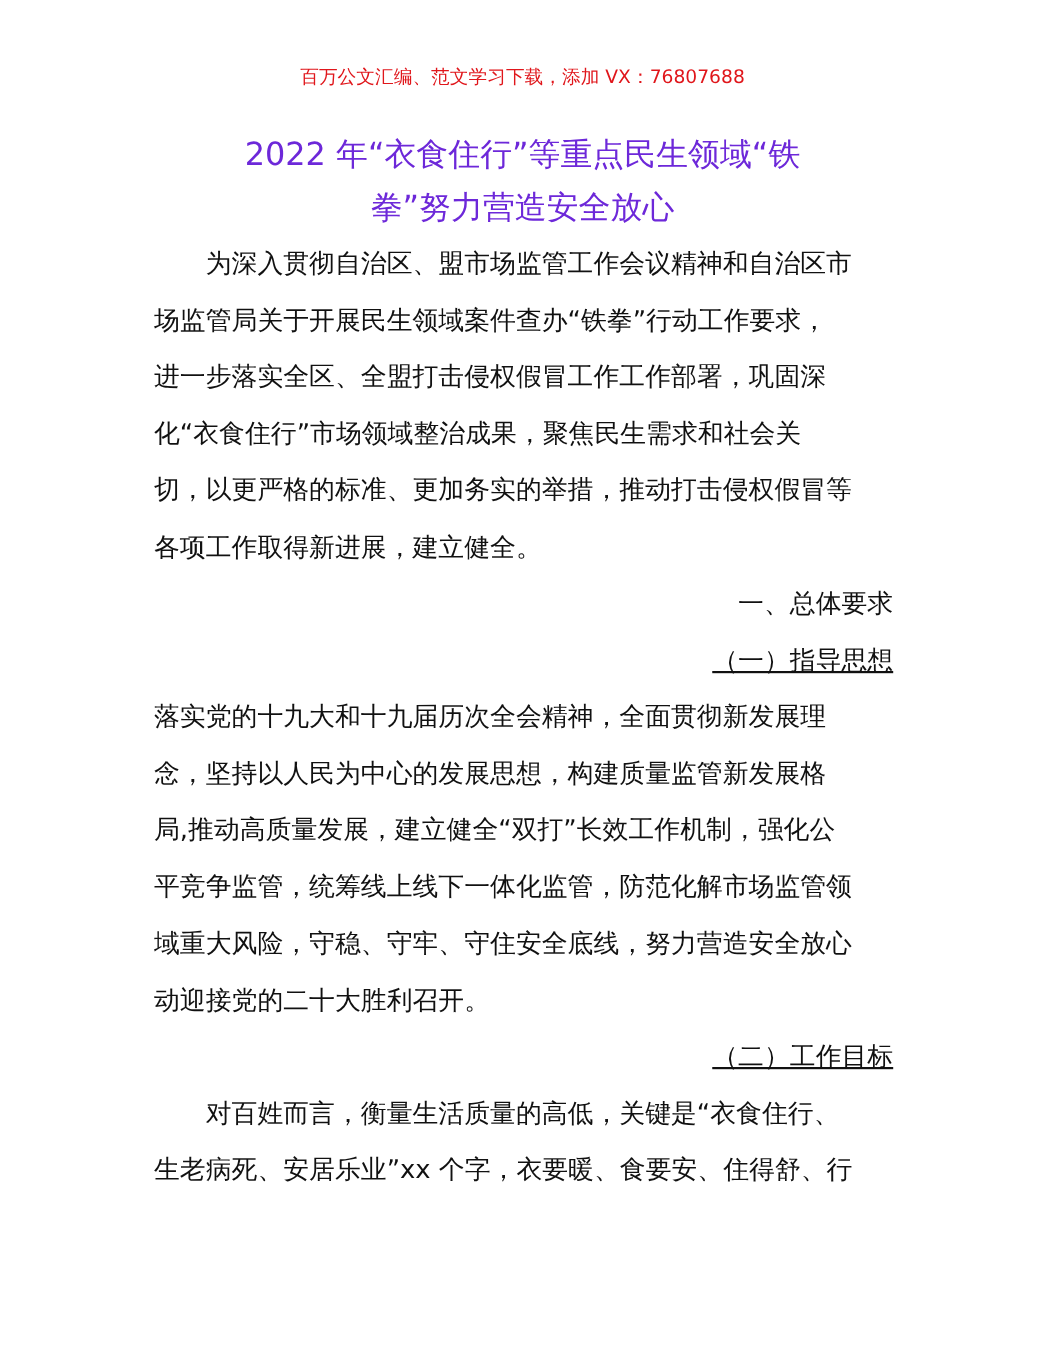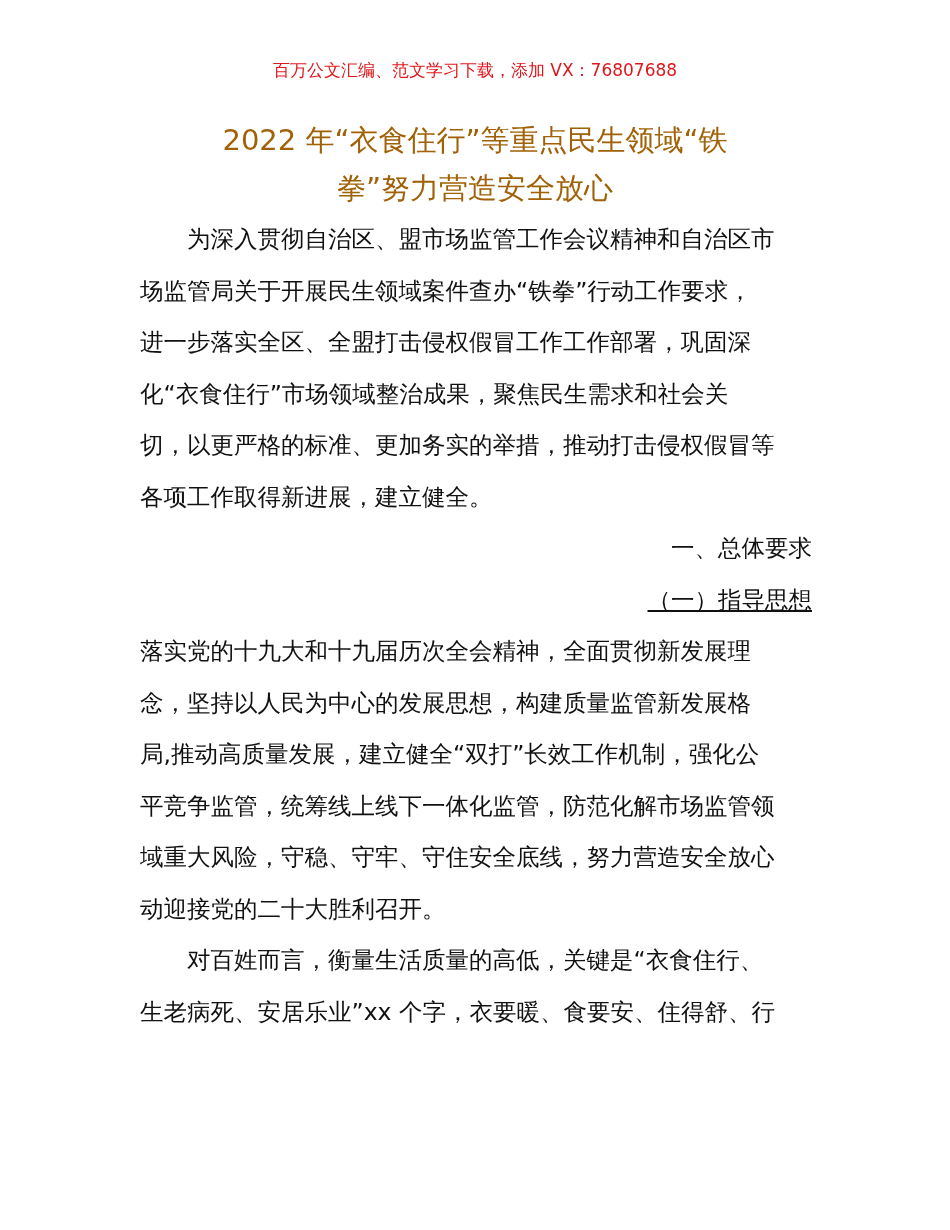--- a/index.html
+++ b/index.html
@@ -27,21 +27,21 @@
       line-height: 26px;
     }
     .title {
       position: absolute;
       top: 116px;
       left: 140px;
       width: 670px;
       text-align: center;
       font-size: 29px;
       line-height: 48px;
-      color: #a16207;
+      color: #6d28d9;
     }
     .title .line { display: block; white-space: nowrap; }
     .body {
       position: absolute;
       top: 214px;
       left: 140px;
       width: 672px;
       font-size: 23.5px;
       line-height: 51.5px;
       color: #111111;
@@ -88,18 +88,19 @@
 
   <div class="para">
     <span class="ln">落实党的十九大和十九届历次全会精神，全面贯彻新发展理</span>
     <span class="ln">念，坚持以人民为中心的发展思想，构建质量监管新发展格</span>
     <span class="ln">局,推动高质量发展，建立健全“双打”长效工作机制，强化公</span>
     <span class="ln">平竞争监管，统筹线上线下一体化监管，防范化解市场监管领</span>
     <span class="ln">域重大风险，守稳、守牢、守住安全底线，努力营造安全放心</span>
     <span class="ln">动迎接党的二十大胜利召开。</span>
   </div>
 
+  <div class="heading sub">（二）工作目标</div>
 
   <div class="para">
     <span class="ln first">对百姓而言，衡量生活质量的高低，关键是“衣食住行、</span>
     <span class="ln">生老病死、安居乐业”xx 个字，衣要暖、食要安、住得舒、行</span>
   </div>
 </div>
 
 </body></html>

